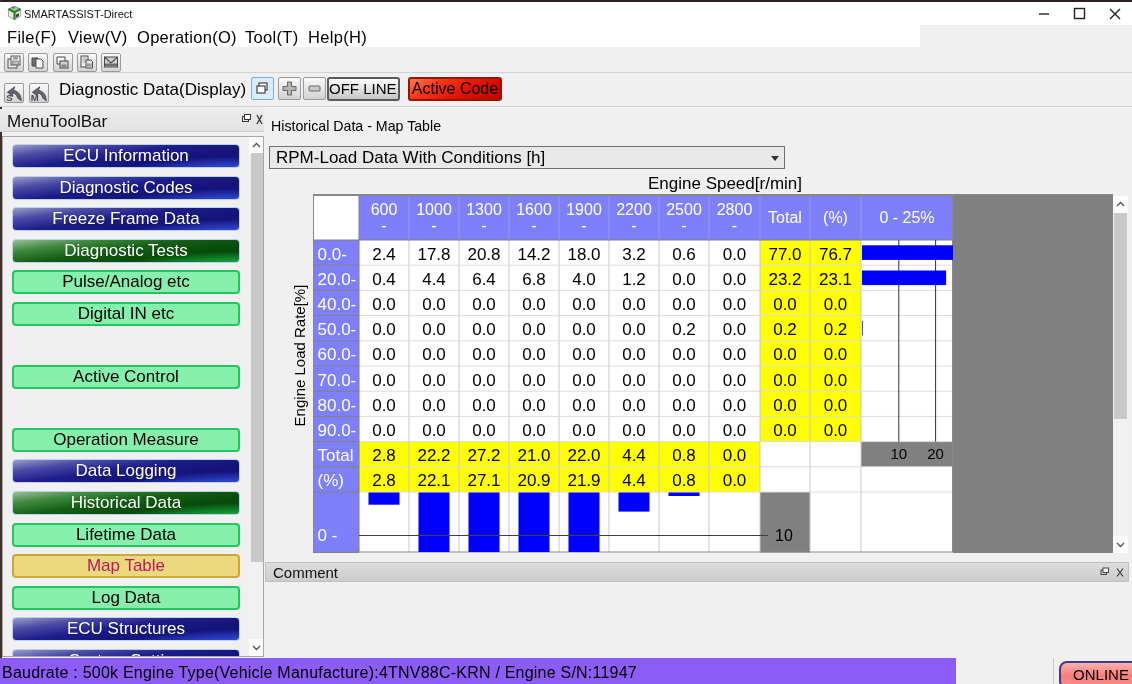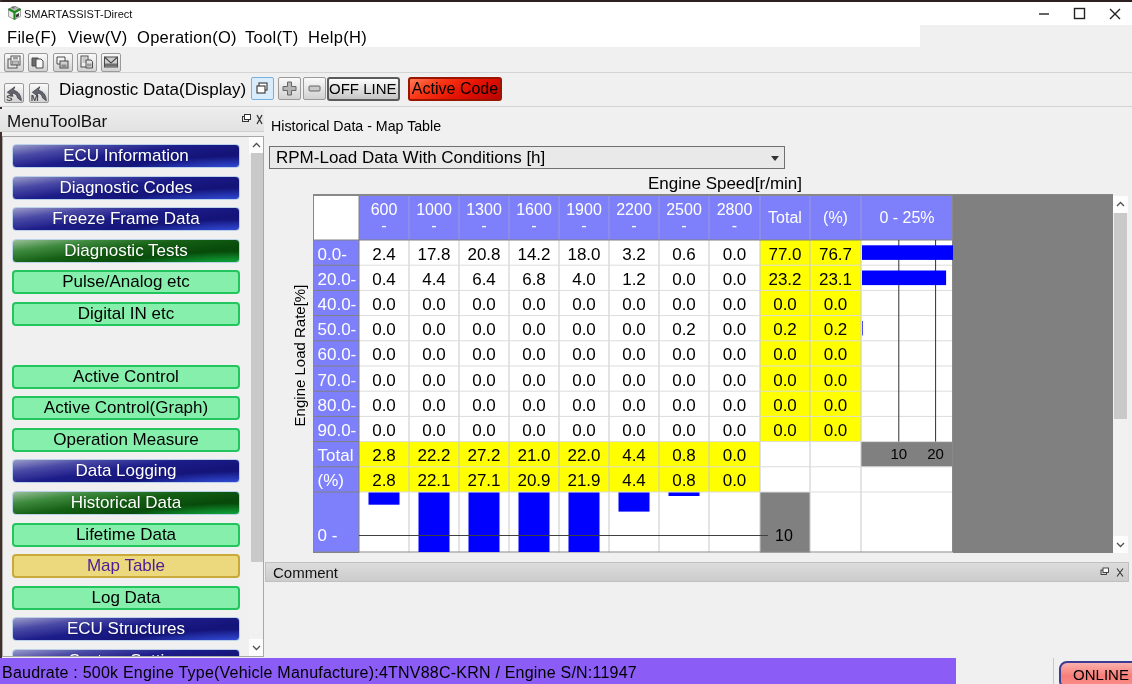--- a/index.html
+++ b/index.html
@@ -13,21 +13,21 @@
 .icobtn{position:absolute;width:20px;height:19px;background:linear-gradient(#fafafa,#d2d2d2);border:1px solid #9a9a9a;border-radius:2px}
 .ddtext{left:59px;top:80px;font-size:17px;color:#000}
 .sbtn{position:absolute;top:77px;height:24px;border-radius:3px}
 .mtb-hdr{left:0;top:109px;width:264px;height:23px;background:linear-gradient(#ececec,#e2e2e2);border-bottom:1px solid #cfcfcf}
 .mtb-txt{left:7px;top:112px;font-size:17px;color:#111}
 .panel{left:2px;top:136px;width:262px;height:521px;background:#f0f0f0;border:1px solid #a8a8a8;overflow:hidden}
 .mbtn{position:absolute;left:9px;width:228px;height:24px;border-radius:4px;text-align:center;font-size:17px;line-height:22px;color:#fff}
 .b-blue{background-image:radial-gradient(130% 170% at 100% 120%,#3a5cf0 0%,rgba(58,92,240,0) 40%),linear-gradient(172deg,#9c9cca 0%,#4a4aa6 22%,#1d1d8a 45%,#131378 72%,#191984 100%);border:1px solid #b9d2ea;text-shadow:0 1px 2px #00003060}
 .b-green{background-image:radial-gradient(130% 170% at 100% 120%,#12c24a 0%,rgba(18,194,74,0) 40%),linear-gradient(172deg,#9abf9a 0%,#3e8a3e 22%,#156015 45%,#074a0a 72%,#0b5410 100%);border:1px solid #b9d2ea;text-shadow:0 1px 2px #00300060}
 .b-cream{background:#86efac;border:2px solid #22c55e;color:#000;line-height:20px}
-.b-map{background:#ecd97e;border:2px solid #c9a93a;color:#4c1d95;line-height:20px}
+.b-map{background:#ecd97e;border:2px solid #c9a93a;color:#be185d;line-height:20px}
 .maintitle{left:271px;top:118px;font-size:14.2px;color:#000}
 .combo{left:269px;top:146px;width:516px;height:23px;background:#e9e9e9;border:1px solid #707070}
 .combo-t{position:absolute;left:6px;top:1px;font-size:17px;color:#000}
 .espeed{left:565px;top:174px;width:320px;text-align:center;font-size:17px;color:#000}
 .eload{left:208px;top:347px;width:182px;text-align:center;font-size:15px;color:#000;transform:rotate(-90deg)}
 .grayarea{left:953px;top:195px;width:160px;height:358px;background:#808080}
 .topline{left:313px;top:194px;width:800px;height:1px;background:#888}
 .vsb{left:1113px;top:195px;width:15px;height:358px;background:#f1f1f1}
 .vsb-btn{position:absolute;left:0;width:15px;height:17px;background:#fdfdfd}
 .cmt-hdr{left:265px;top:562px;width:864px;height:20px;background:linear-gradient(#dcdcdc,#cccccc);border:1px solid #c0c0c0}
@@ -119,21 +119,20 @@
 <path d="M17,2 22,11 M22,2 17,11" stroke="#333" stroke-width="1.3"></path>
 </svg>
 <div class="abs panel">
     <div class="mbtn b-blue" style="top:7px">ECU Information</div>
     <div class="mbtn b-blue" style="top:39px">Diagnostic Codes</div>
     <div class="mbtn b-blue" style="top:70px">Freeze Frame Data</div>
     <div class="mbtn b-green" style="top:102px">Diagnostic Tests</div>
     <div class="mbtn b-cream" style="top:133px">Pulse/Analog etc</div>
     <div class="mbtn b-cream" style="top:165px">Digital IN etc</div>
     <div class="mbtn b-cream" style="top:228px">Active Control</div>
-    <div class="mbtn b-cream" style="top:259px">Active Control(Graph)</div>
     <div class="mbtn b-cream" style="top:291px">Operation Measure</div>
     <div class="mbtn b-blue" style="top:322px">Data Logging</div>
     <div class="mbtn b-green" style="top:354px">Historical Data</div>
     <div class="mbtn b-cream" style="top:386px">Lifetime Data</div>
     <div class="mbtn b-map" style="top:417px">Map Table</div>
     <div class="mbtn b-cream" style="top:449px">Log Data</div>
     <div class="mbtn b-blue" style="top:480px">ECU Structures</div>
     <div class="mbtn b-blue" style="top:512px">System Setting</div>
     <div class="abs" style="left:246px;top:0;width:16px;height:519px;background:#f1f1f1">
       <div class="vsb-btn" style="top:0"><svg width="15" height="17">

